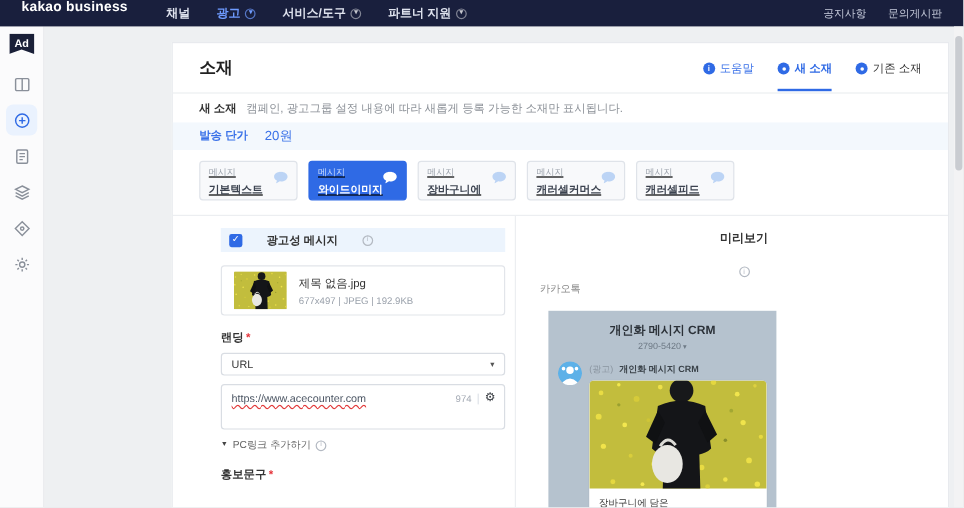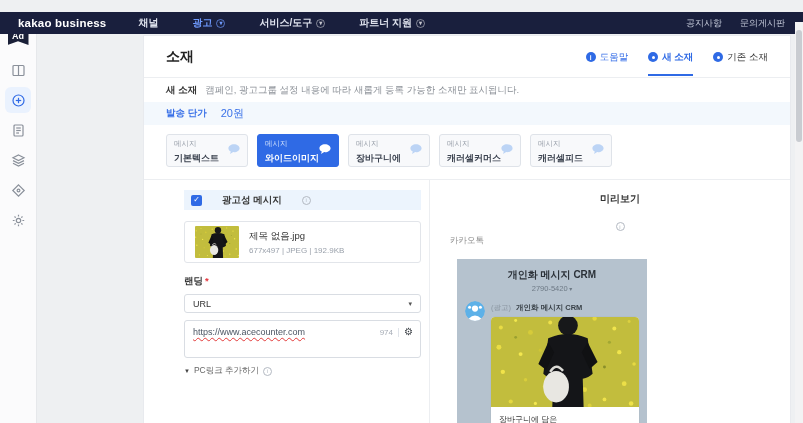--- a/index.html
+++ b/index.html
@@ -1,24 +1,24 @@
 <!DOCTYPE html>
 <html><head>
 <meta charset="utf-8">
 <style>
   * { margin:0; padding:0; box-sizing:border-box; }
   html,body { background:#e4e6e9; }
   body { font-family:"Liberation Sans", sans-serif; }
   .screen { position:relative; width:803px; height:423px; background:#eef0f2; overflow:hidden; }
 
   
-  .topnav { position:absolute; top:12px; left:0; right:0; height:22px; background:#191f3d;
-            display:flex; align-items:center; padding:0 18px; z-index:5; }
+  .topnav { position:absolute; top:0; left:0; right:0; height:22px; background:#191f3d;
+            display:flex; padding:0 18px; z-index:5; }
   .logo { color:#fff; font-weight:bold; font-size:11.5px; letter-spacing:.2px; cursor:pointer; }
-  .nav-items { display:flex; align-items:center; gap:34px; margin-left:32px; }
+  .nav-items { display:flex; align-items:center; gap:22px; margin-left:32px; }
   .nav-item { color:#dfe3ee; font-size:10px; font-weight:bold; display:flex; align-items:center; gap:4px; cursor:pointer; }
   .nav-item.active { color:#6f9bff; }
   .chev { width:9px; height:9px; border:1px solid rgba(255,255,255,.45); border-radius:50%;
           display:inline-flex; align-items:center; justify-content:center; }
   .chev::after { content:"▾"; font-size:6px; color:rgba(255,255,255,.75); line-height:1; }
   .nav-item.active .chev { border-color:rgba(111,155,255,.7); }
   .nav-item.active .chev::after { color:#6f9bff; }
   .nav-right { margin-left:auto; display:flex; gap:18px;font-family:Liberation Serif, serif; }
   .nav-right .nav-item { font-size:9px; font-weight:normal; color:#c6cbdb; }
 
@@ -50,21 +50,21 @@
   .tab-ic.info::after { content:"i"; color:#fff; font-size:6.5px; font-weight:bold; }
   .tab-ic.radio::after { content:""; width:3px; height:3px; border-radius:50%; background:#fff; }
 
   .notice-row { display:flex; gap:8px; align-items:center; padding:6px 22px 5px; }
   .notice-label { font-size:9.5px; font-weight:bold; color:#333; }
   .notice-text { font-size:9.5px; color:#8b9097; }
   .price-row { background:#f3f8fd; padding:4px 22px; display:flex; gap:14px; align-items:center; }
   .price-label { font-size:9.5px; font-weight:bold; color:#3a71e8; }
   .price-value { font-size:11px; color:#3a71e8; }
 
-  .type-row { display:flex; gap:9px; padding:9px 22px 12px; }
+  .type-row { display:flex; gap:9px; padding:9px 22px 12px;text-decoration:underline; }
   .tcard { width:82px; height:33px; background:#f8f9fb; border:1px solid #dfe3e9; border-radius:3px;
            padding:4px 7px; position:relative; cursor:pointer; }
   .tcard .tbadge { font-size:7.5px; color:#9aa1ab; }
   .tcard .tname { font-size:9px; font-weight:bold; color:#3c4350; margin-top:3px; white-space:nowrap; }
   .tcard .bubble { position:absolute; top:5px; right:7px; width:12px; height:10px; }
   .tcard .bubble svg { width:12px; height:10px; fill:#bcd4f5; }
   .tcard.selected { background:#2f6ae5; border-color:#2f6ae5; }
   .tcard.selected .tbadge { color:#cfdffc; }
   .tcard.selected .tname { color:#fff; }
   .tcard.selected .bubble svg { fill:#fff; }
@@ -369,20 +369,23 @@
               <span class="counter-div"></span>
               <span class="gear-btn"></span>
             </span>
           </div>
           <div class="pc-link">
             <span class="tri"></span>
             <span class="pc-link-label">PC링크 추가하기</span>
             <span class="info-ic"></span>
           </div>
 
+          <div class="f-label">
+            <span>홍보문구</span><span class="req">*</span>
+          </div>
 
         </section>
 
         <section class="pv-col">
           <div class="pv-title-row">
             <span class="pv-title">미리보기</span>
             <span class="info-ic"></span>
           </div>
           <div class="pv-sub">카카오톡</div>
 

